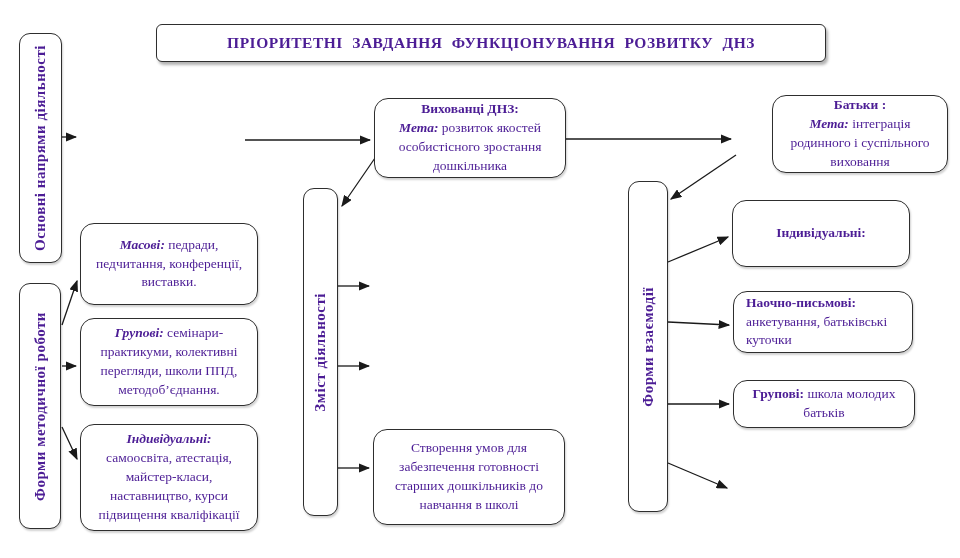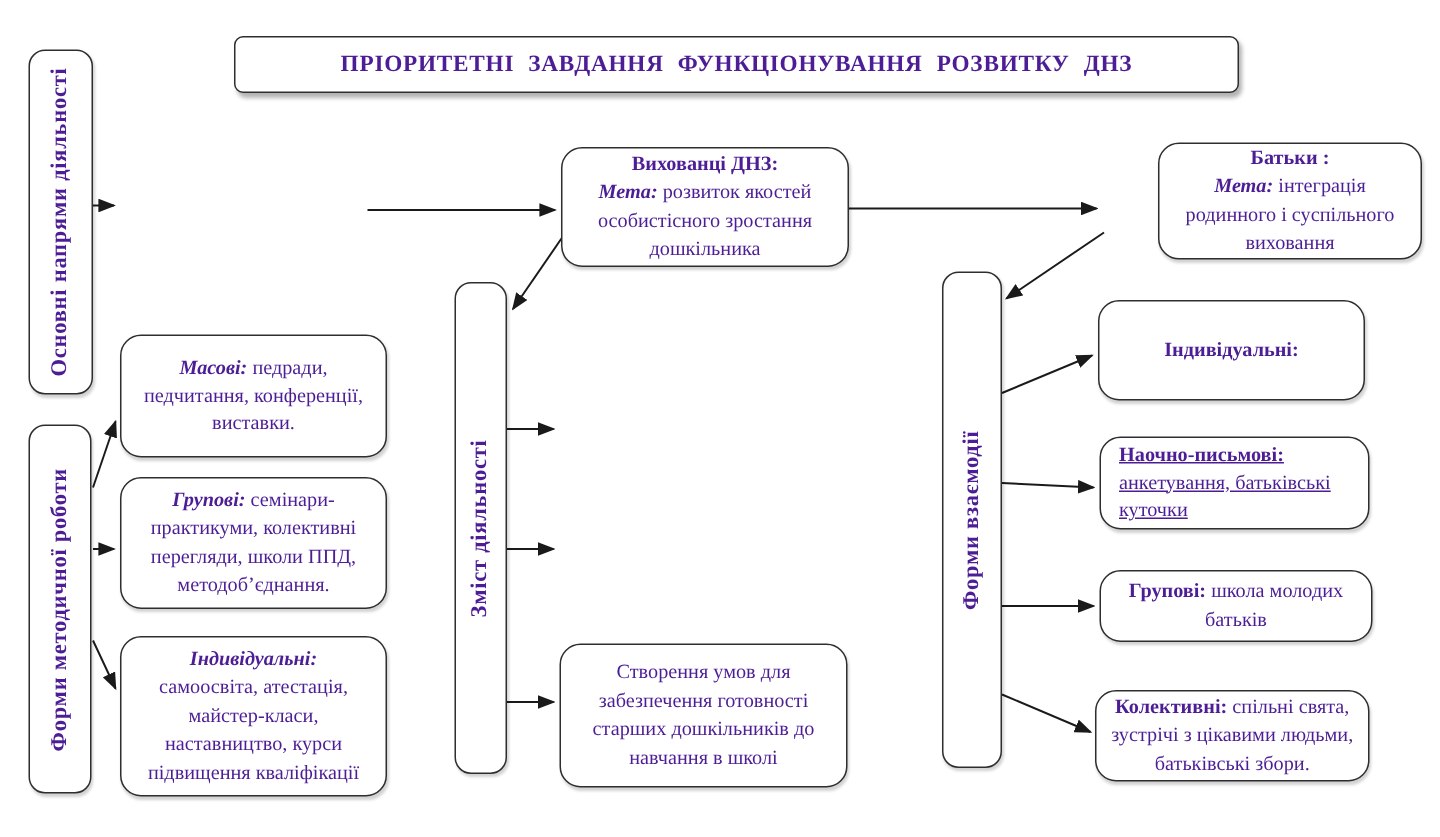--- a/index.html
+++ b/index.html
@@ -11,21 +11,21 @@
   .box{
     position:absolute;box-sizing:border-box;background:#fff;
     border:1.4px solid #2e2e2e;border-radius:14px;
     display:flex;align-items:center;justify-content:center;
     box-shadow:1px 2px 2px rgba(0,0,0,0.18);
   }
   .box .txt{
     width:100%;padding:3px 7px;text-align:center;
     font-size:13.5px;line-height:1.4;
   }
-  .box .txt.align-left{text-align:left;text-decoration:underline;}
+  .box .txt.align-left{text-align:left;}
   .b{font-weight:bold;}
   .bi{font-weight:bold;font-style:italic;}
   #title-box{
     border-radius:6px;border-width:1.5px;
     box-shadow:2px 3px 3px rgba(0,0,0,0.30);
   }
   #title-box .txt{
     font-size:15.5px;font-weight:bold;letter-spacing:0.5px;word-spacing:5px;
   }
   .rail{
@@ -140,20 +140,14 @@
     </div>
   </div>
 
   <div class="box" style="left:733px;top:380px;width:182px;height:48px">
     <div class="txt">
       <span class="b">Групові:</span>
       <span>школа молодих батьків</span>
     </div>
   </div>
 
-  <div class="box" style="left:730px;top:460px;width:183px;height:61px">
-    <div class="txt">
-      <span class="b">Колективні:</span>
-      <span>спільні свята, зустрічі з цікавими людьми, батьківські збори.</span>
-    </div>
-  </div>
 
 </div>
 
 </body></html>

